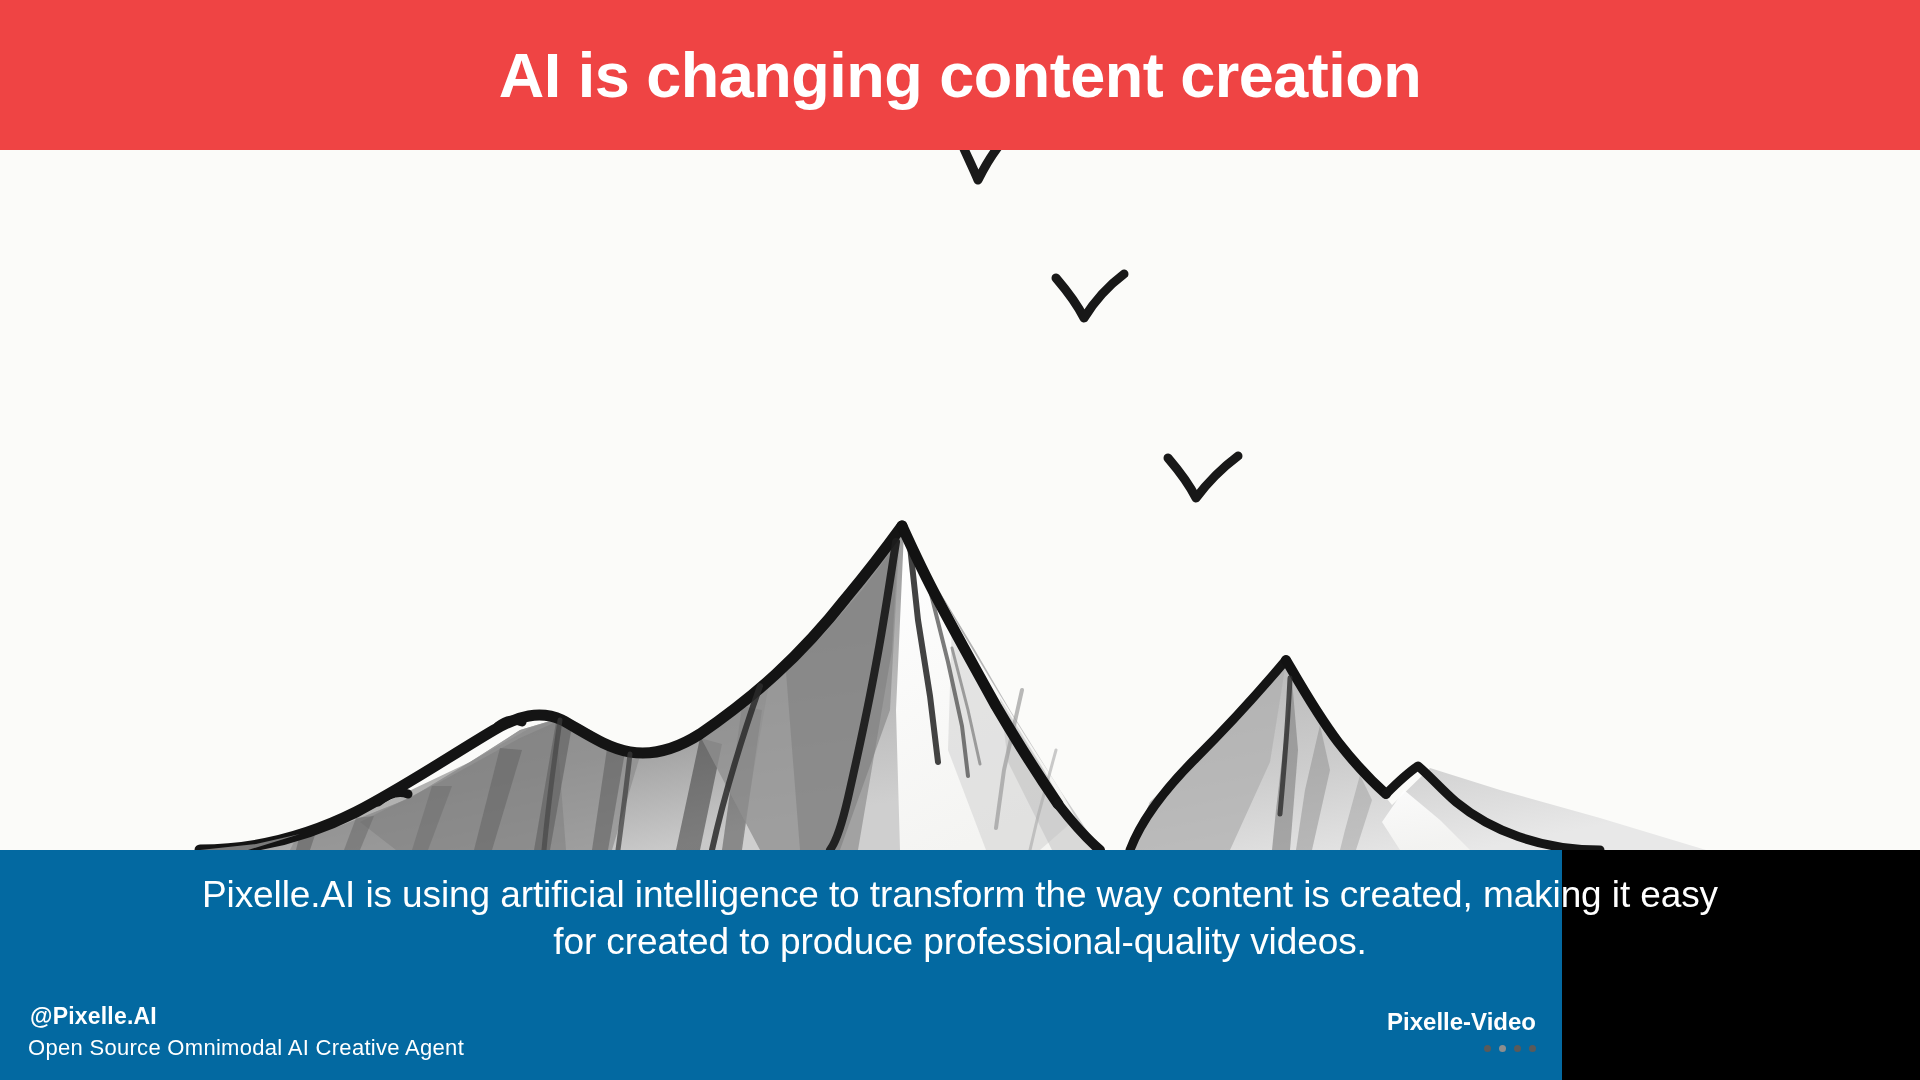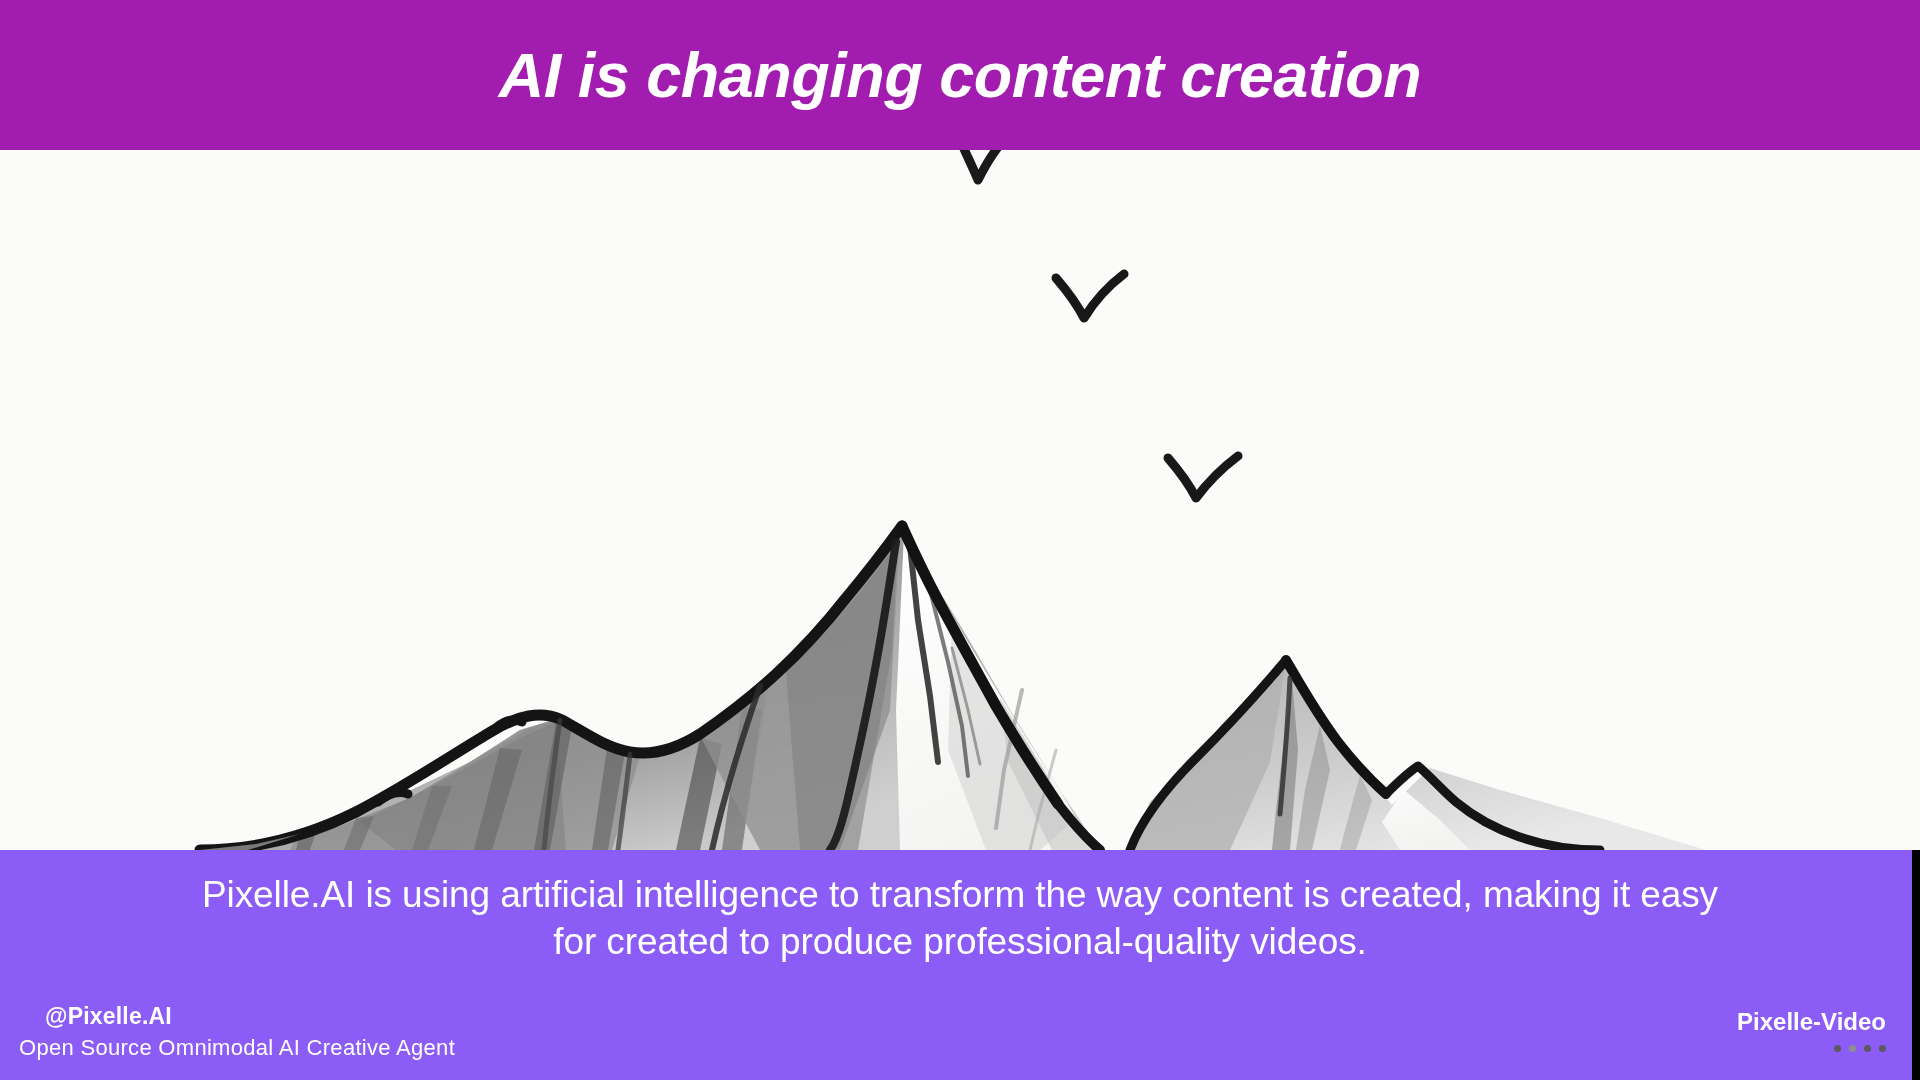--- a/index.html
+++ b/index.html
@@ -23,25 +23,24 @@
     overflow: hidden;
   }
 
   
   #title-bar {
     position: absolute;
     left: 0;
     top: 0;
     width: 1920px;
     height: 150px;
-    background: #a21caf;
+    background: #ef4444;
     display: flex;
     align-items: center;
     justify-content: center;
-    font-style: italic;
   }
   #title-text {
     color: #ffffff;
     font-family: "Liberation Sans", sans-serif;
     font-size: 63px;
     font-weight: 700;
     letter-spacing: -0.5px;
     line-height: 1;
     white-space: nowrap;
     text-align: center;
@@ -64,61 +63,61 @@
     width: 1920px;
     height: 700px;
     display: block;
   }
 
   
   #bottom-panel {
     position: absolute;
     left: 0;
     top: 850px;
-    width: 1912px;
+    width: 1562px;
     height: 230px;
-    background: #8b5cf6;
+    background: #0369a1;
   }
 
   #caption {
     position: absolute;
     left: 90px;
     top: 22px;
     width: 1740px;
     text-align: center;
     color: #ffffff;
     font-family: "Liberation Sans", sans-serif;
     font-size: 37px;
     font-weight: 400;
     line-height: 1.26;
     letter-spacing: -0.1px;
   }
   #caption .cap-line { display: block; }
 
   
   #footer-left {
     position: absolute;
-    left: 15px;
+    left: 0;
     top: 152px;
     color: #ffffff;
   }
   #handle {
     font-family: "Liberation Sans", sans-serif;
     font-size: 23px;
     font-weight: 700;
     letter-spacing: 0.2px;
     margin-left: 30px;
     line-height: 1.25;
   }
   #tagline {
     font-family: "Liberation Sans", sans-serif;
     font-size: 22px;
     font-weight: 400;
     letter-spacing: 0.3px;
-    margin-left: 4px;
+    margin-left: 28px;
     line-height: 1.3;
     margin-top: 3px;
   }
 
   #footer-right {
     position: absolute;
     right: 26px;
     top: 158px;
     text-align: left;
   }

